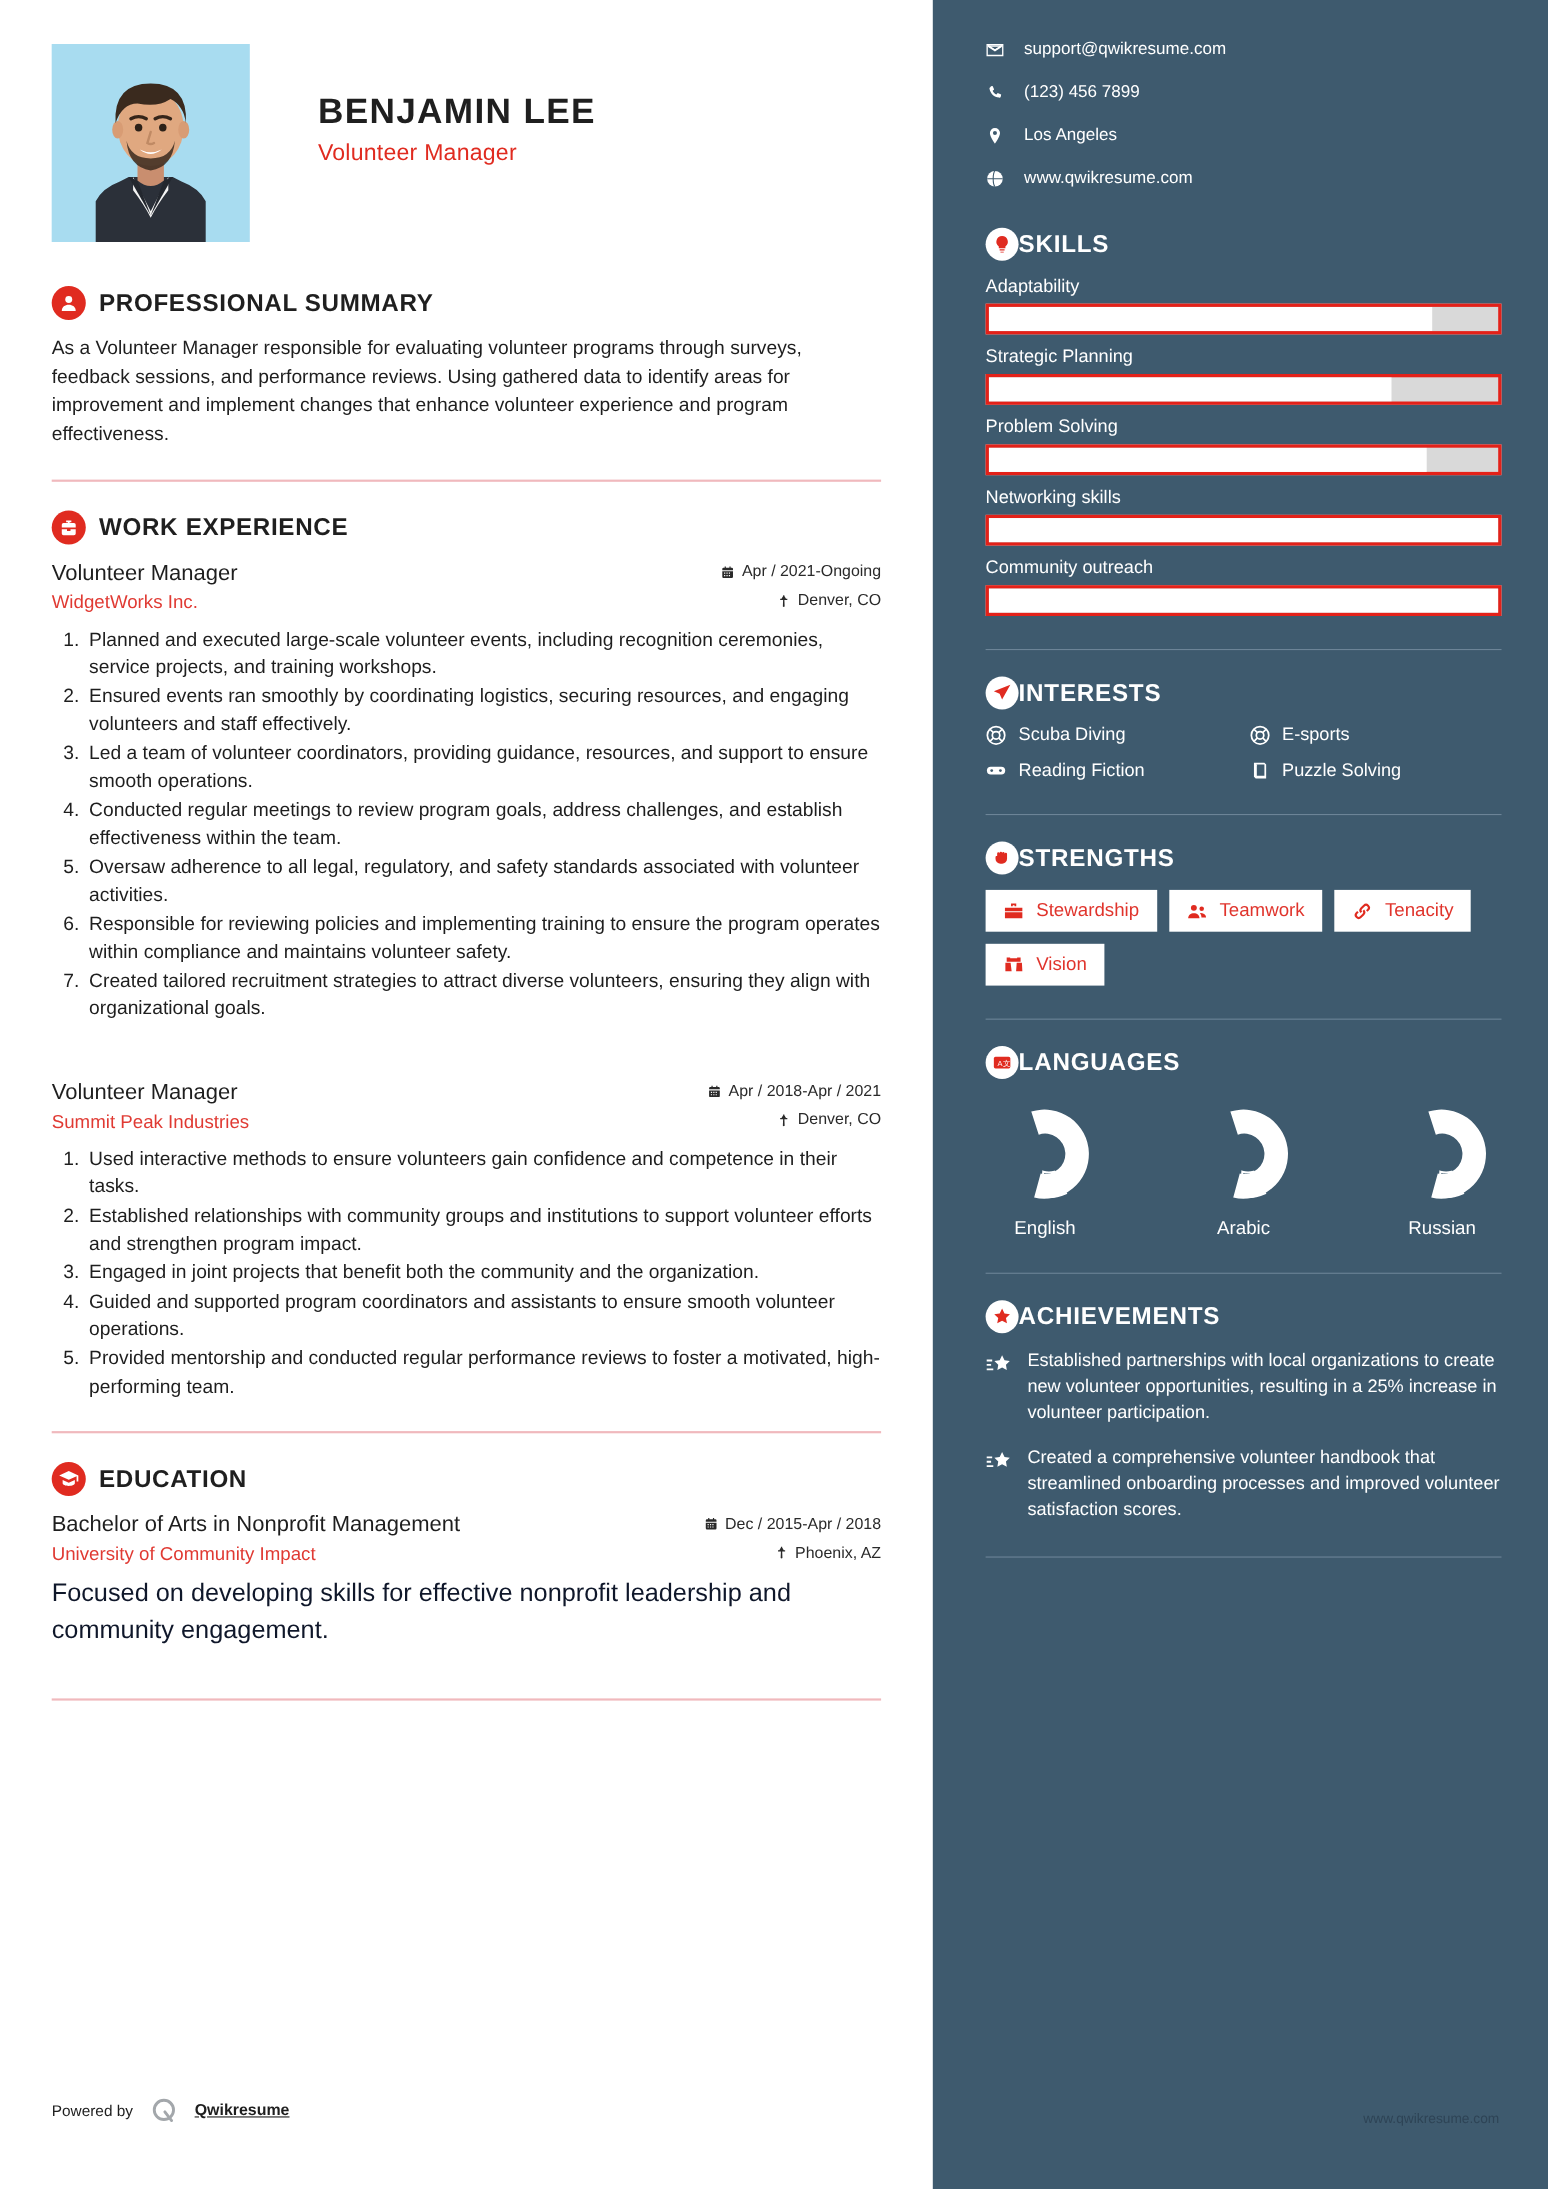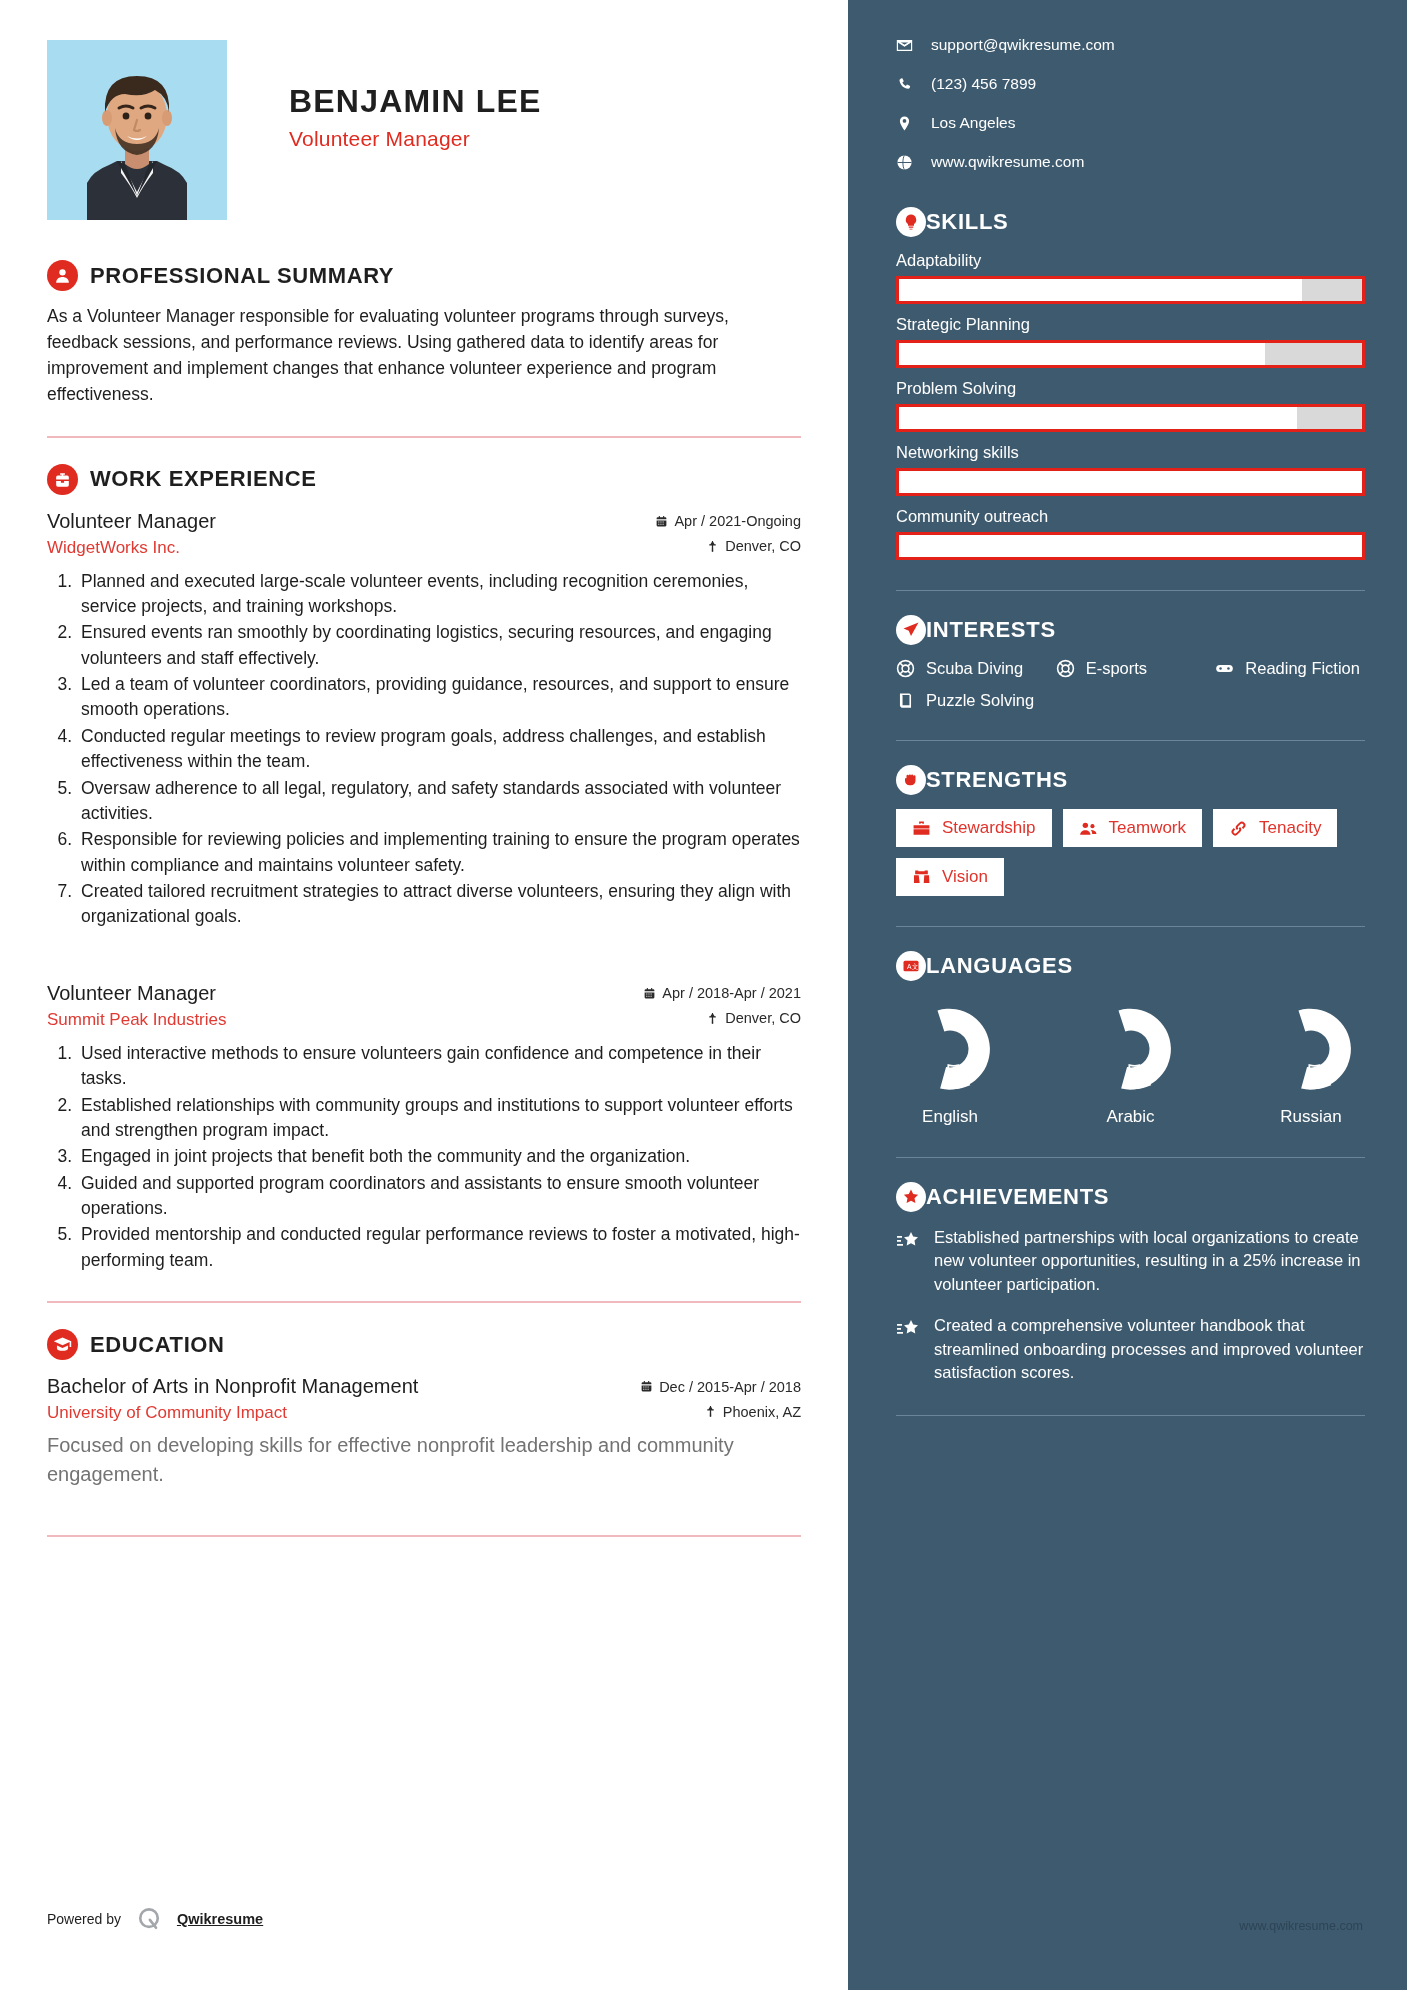--- a/index.html
+++ b/index.html
@@ -135,23 +135,23 @@
   }
   .bullets {
     margin: 11px 0 0 0;
     padding-left: 30px;
     font-size: 17.5px;
     line-height: 1.45;
     color: #1e1e1e;
   }
   .bullets li { margin-bottom: 1px; padding-left: 4px; }
   .edu-desc {
-    font-size: 20px;
+    font-size: 23px;
     line-height: 1.45;
-    color: #737373;
+    color: #0f172a;
     margin-top: 8px;
   }
 
   .spacer-lg { height: 42px; }
 
   .footer {
     position: absolute;
     left: 47px;
     bottom: 57px;
     display: flex;
@@ -233,21 +233,21 @@
 
   .rdiv {
     height: 1px;
     background: #6c8497;
     margin: 30px 0 24px 0;
     border: 0;
   }
 
   .interest-grid {
     display: grid;
-    grid-template-columns: 1fr 1fr 1fr;
+    grid-template-columns: 1fr 1fr;
     row-gap: 13px;
     column-gap: 10px;
   }
   .interest {
     display: flex;
     align-items: center;
     gap: 11px;
     font-size: 16.5px;
     color: #ffffff;
   }

